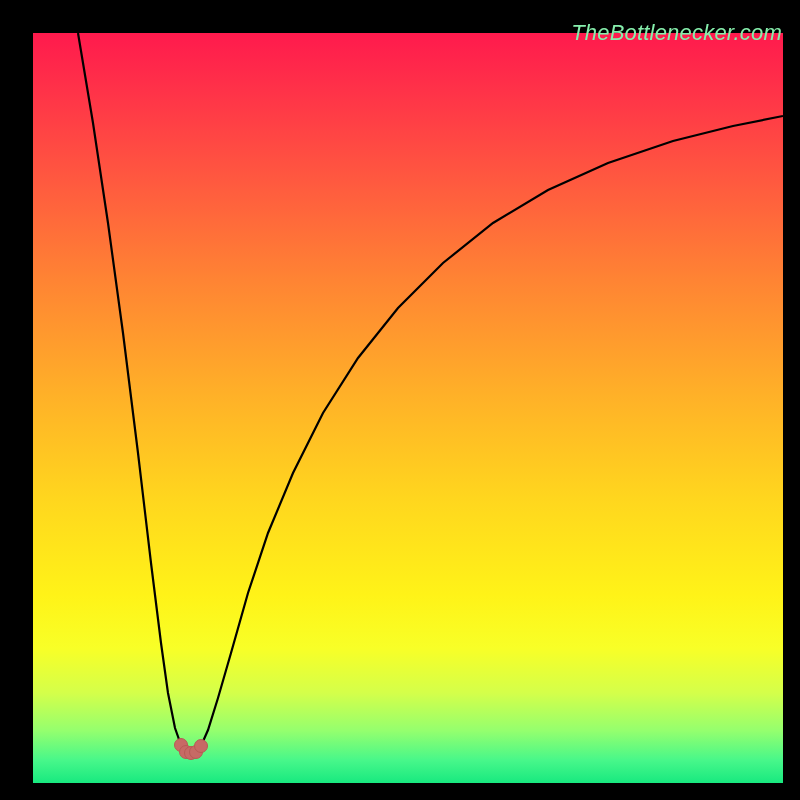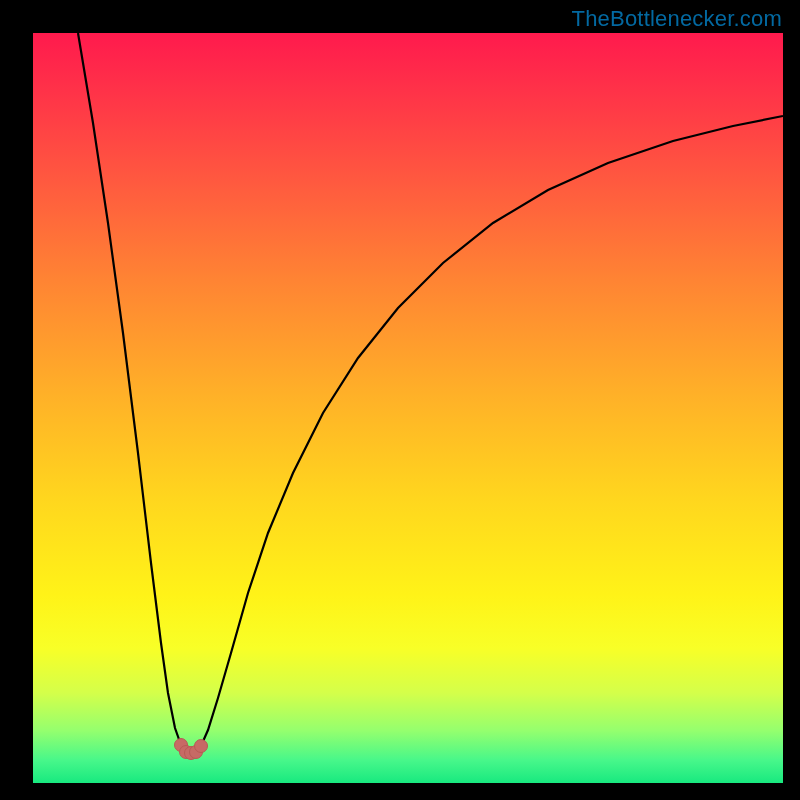--- a/index.html
+++ b/index.html
@@ -37,26 +37,27 @@
       #fff318 75%,
       #f8ff27 82%,
       #d4ff4a 88%,
       #95ff6e 93%,
       #47f78a 97%,
       #18e97f 100%
     );
   }
   .watermark {
     position: absolute;
-    top: 6px;
+    top: 20px;
     right: 18px;
-    color: #0369a1;
+    color: #86efac;
     font-size: 22px;
     letter-spacing: 0.2px;
     z-index: 10;
+    font-style: italic;
   }
   svg.plot {
     position: absolute;
     left: 33px;
     top: 33px;
     width: 750px;
     height: 750px;
     z-index: 5;
   }
   .curve {

